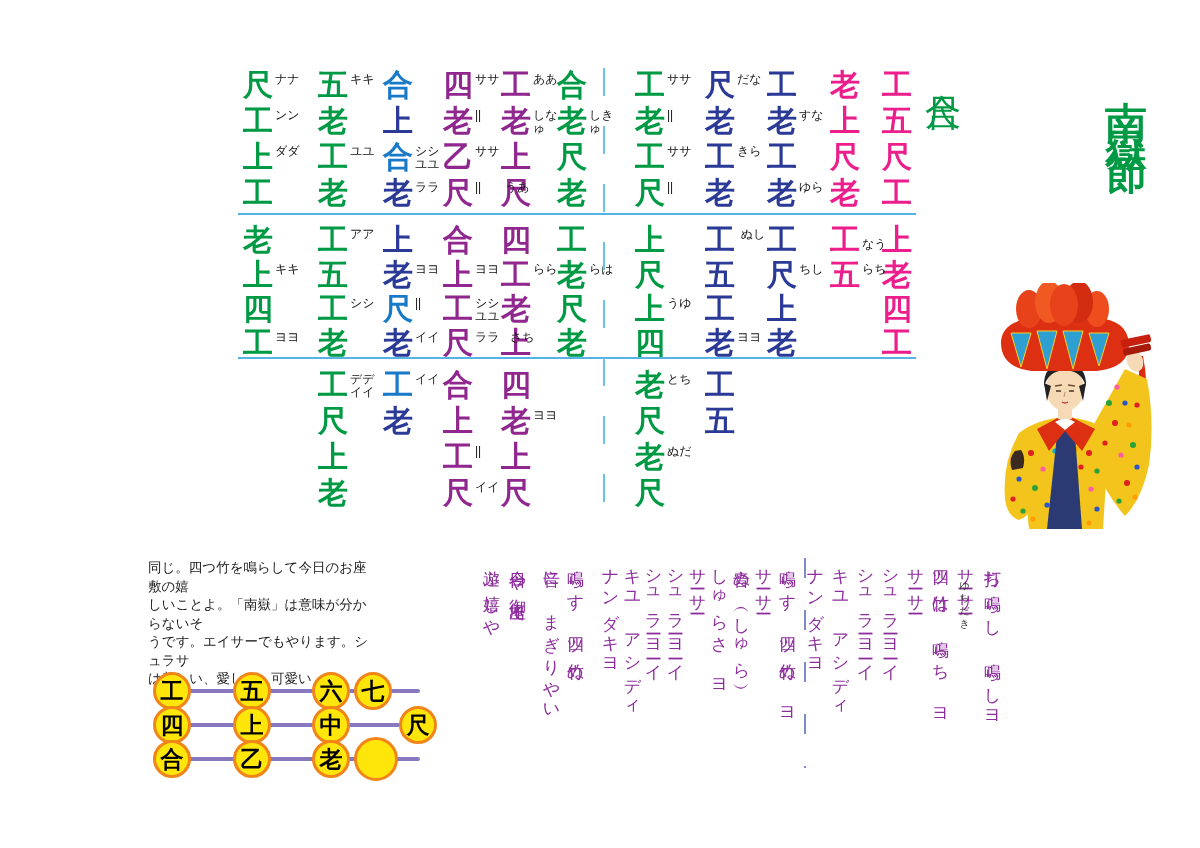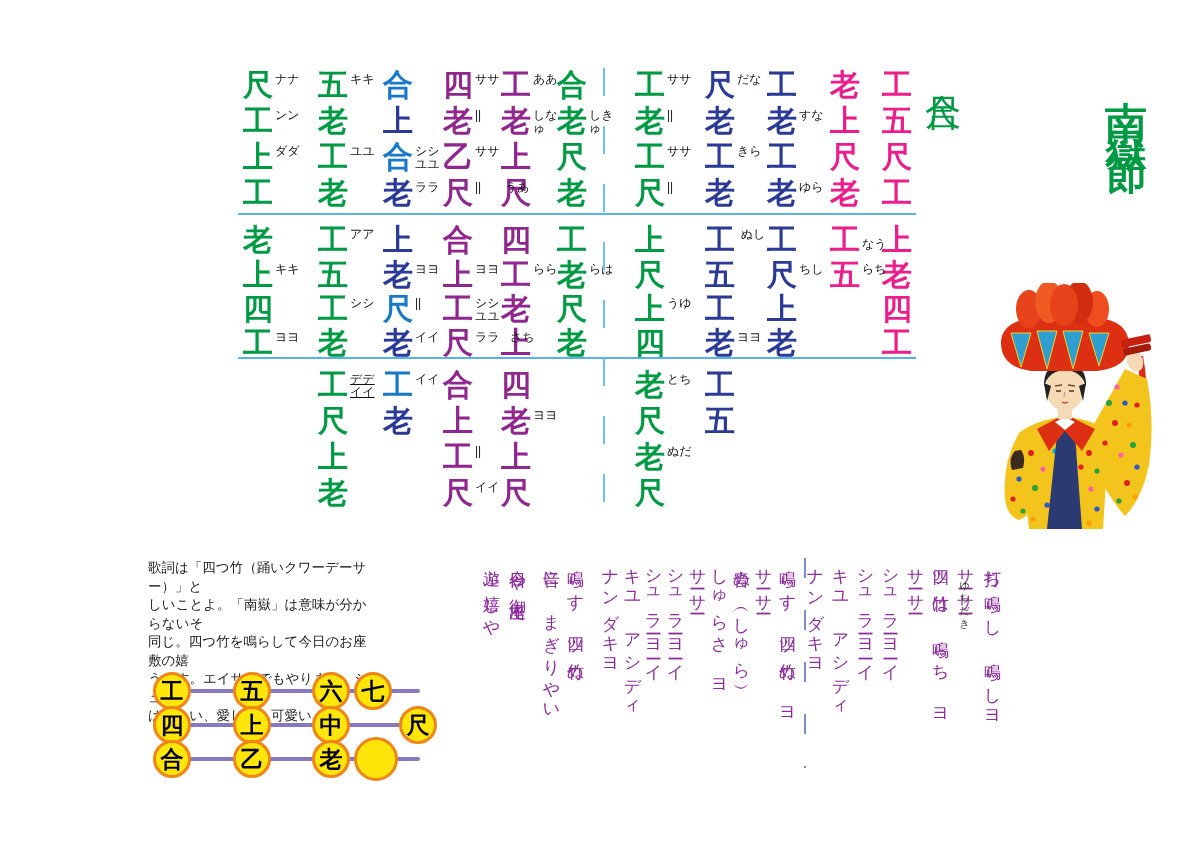--- a/index.html
+++ b/index.html
@@ -171,21 +171,21 @@
     <div class="note" style="left: 314px; top: 141px; color: rgb(0, 154, 68);">工</div>
     <div class="ann" style="left: 350px; top: 145px;">ユユ</div>
     <div class="note" style="left: 314px; top: 177px; color: rgb(0, 154, 68);">老</div>
     <div class="note" style="left: 314px; top: 224px; color: rgb(0, 154, 68);">工</div>
     <div class="ann" style="left: 350px; top: 228px;">アア</div>
     <div class="note" style="left: 314px; top: 259px; color: rgb(0, 154, 68);">五</div>
     <div class="note" style="left: 314px; top: 293px; color: rgb(0, 154, 68);">工</div>
     <div class="ann" style="left: 350px; top: 297px;">シシ</div>
     <div class="note" style="left: 314px; top: 327px; color: rgb(0, 154, 68);">老</div>
     <div class="note" style="left: 314px; top: 369px; color: rgb(0, 154, 68);">工</div>
-    <div class="ann" style="left: 350px; top: 373px; text-decoration: underline;">デデ
+    <div class="ann" style="left: 350px; top: 373px;">デデ
 イイ</div>
     <div class="note" style="left: 314px; top: 405px; color: rgb(0, 154, 68);">尺</div>
     <div class="note" style="left: 314px; top: 441px; color: rgb(0, 154, 68);">上</div>
     <div class="note" style="left: 314px; top: 477px; color: rgb(0, 154, 68);">老</div>
     <div class="note" style="left: 239px; top: 69px; color: rgb(0, 154, 68);">尺</div>
     <div class="ann" style="left: 275px; top: 73px;">ナナ</div>
     <div class="note" style="left: 239px; top: 105px; color: rgb(0, 154, 68);">工</div>
     <div class="ann" style="left: 275px; top: 109px;">ンン</div>
     <div class="note" style="left: 239px; top: 141px; color: rgb(0, 154, 68);">上</div>
     <div class="ann" style="left: 275px; top: 145px;">ダダ</div>
@@ -219,23 +219,22 @@
     <div class="lyric" style="left: 624px; color: rgb(141, 44, 156);">キユ　アシディ</div>
     <div class="lyric" style="left: 602px; color: rgb(141, 44, 156);">ナンダキヨ</div>
     <div class="lyric" style="left: 567px; color: rgb(141, 44, 156);">鳴らす　四ツ竹ぬ</div>
     <div class="lyric" style="left: 543px; color: rgb(141, 44, 156);">音に　まぎりやい</div>
     <div class="lyric" style="left: 509px; color: rgb(141, 44, 156);">今日や御座出て</div>
     <div class="lyric" style="left: 483px; color: rgb(141, 44, 156);">遊ぶ嬉しや</div>
     <div class="furi" style="left: 957px; top: 574px; color: rgb(51, 51, 51);">ゆちだき</div>
     <div class="vdash" style="left: 804px; top: 558px; height: 210px; background: repeating-linear-gradient(rgb(125, 140, 201) 0px, rgb(125, 140, 201) 20px, transparent 20px, transparent 52px);"></div>
   </div>
 <div id="explanation">
-    <div>歌詞は「四つ竹（踊いクワーデーサー）」と</div>
+    <div>同じ。四つ竹を鳴らして今日のお座敷の嬉</div>
     <div>しいことよ。「南嶽」は意味が分からないそ</div>
-    <div>同じ。四つ竹を鳴らして今日のお座敷の嬉</div>
     <div>うです。エイサーでもやります。シュラサ</div>
     <div>は美しい、愛しい、可愛い</div>
   </div>
 <div id="diagram">
     <div class="dline" style="left: 172px; top: 689px; width: 248px; background: rgb(136, 120, 192);"></div>
     <div class="circle" style="left: 153px; top: 672px; width: 38px; height: 38px; background: rgb(255, 230, 10); border: 3px solid rgb(240, 133, 25);">工</div>
     <div class="circle" style="left: 233px; top: 672px; width: 38px; height: 38px; background: rgb(255, 230, 10); border: 3px solid rgb(240, 133, 25);">五</div>
     <div class="circle" style="left: 312px; top: 672px; width: 38px; height: 38px; background: rgb(255, 230, 10); border: 3px solid rgb(240, 133, 25);">六</div>
     <div class="circle" style="left: 354px; top: 672px; width: 38px; height: 38px; background: rgb(255, 230, 10); border: 3px solid rgb(240, 133, 25);">七</div>
     <div class="dline" style="left: 172px; top: 723px; width: 246px; background: rgb(136, 120, 192);"></div>

